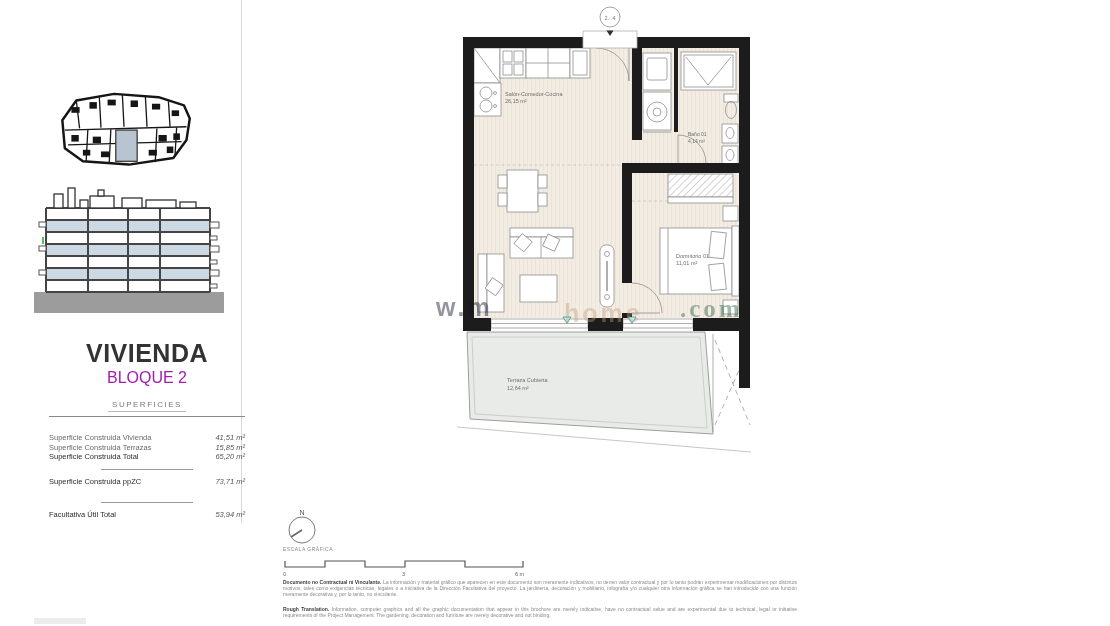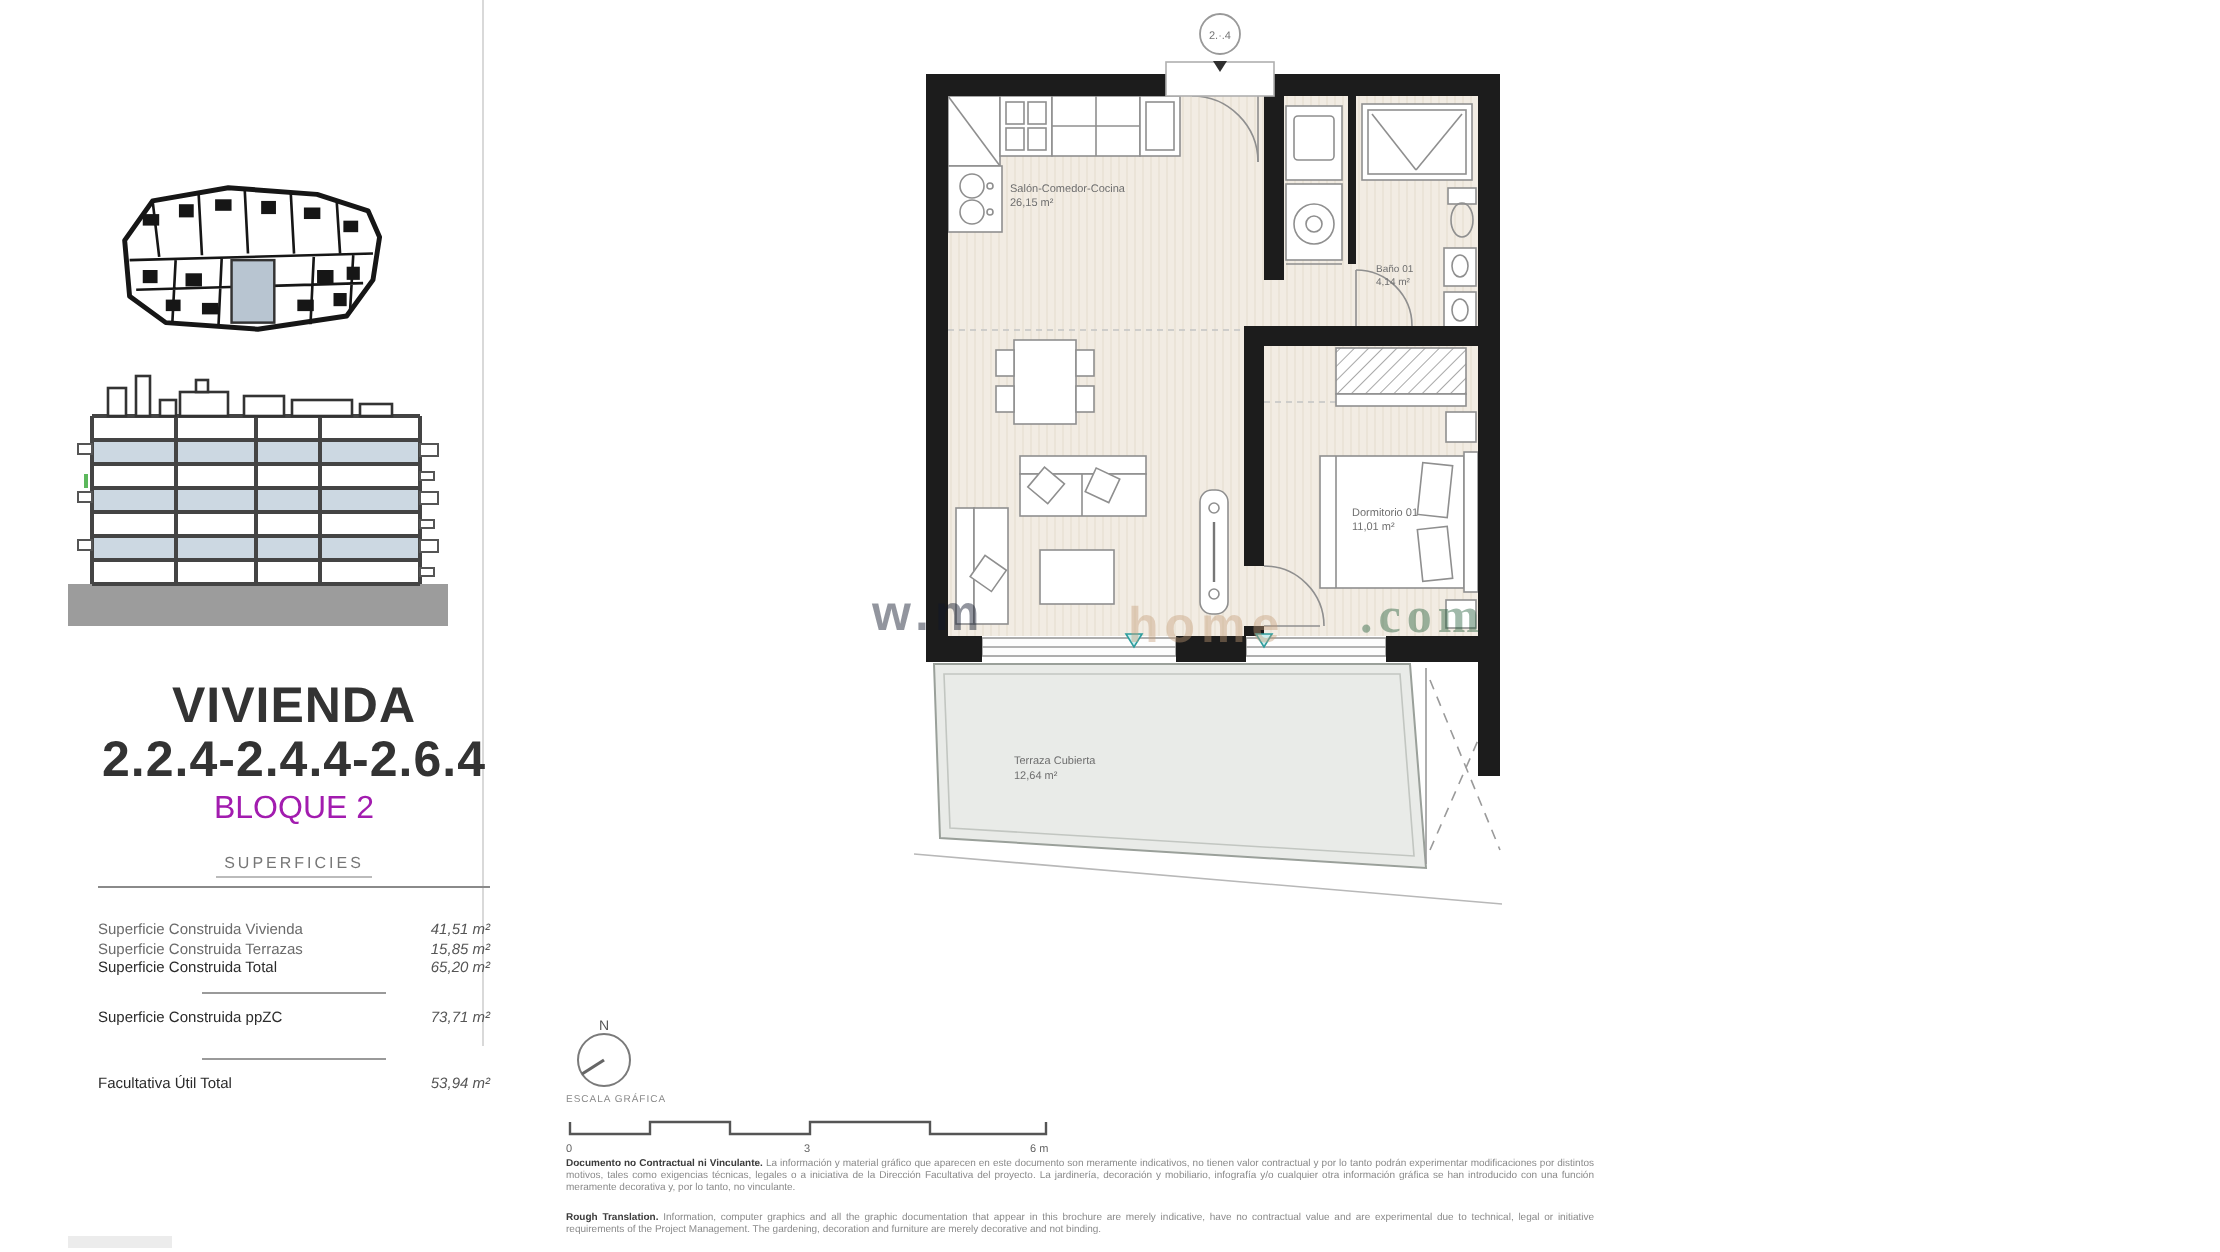--- a/index.html
+++ b/index.html
@@ -111,21 +111,20 @@
       <rect x="182" y="104" width="7" height="4"></rect>
     <rect x="11" y="42" width="7" height="5"></rect>
       <rect x="11" y="66" width="7" height="5"></rect>
     <rect x="11" y="90" width="7" height="5"></rect>
   </g>
   <line x1="15" y1="57" x2="15" y2="64" stroke="#5cb85c" stroke-width="2"></line>
 </svg>
 
 <div class="abs" id="titleblock">
   <div class="title-big">VIVIENDA</div>
-  <div class="title-big">2.2.4-2.4.4-2.6.4</div>
   <div class="title-mid">BLOQUE 2</div>
   <div class="sup-head">SUPERFICIES</div>
   <div class="sup-underline"></div>
 
   <div id="area-table">
     <div class="arow">
       <span class="lbl">Superficie Construida Vivienda</span>
       <span class="val">41,51 m²</span>
     </div>
     <div class="arow">

